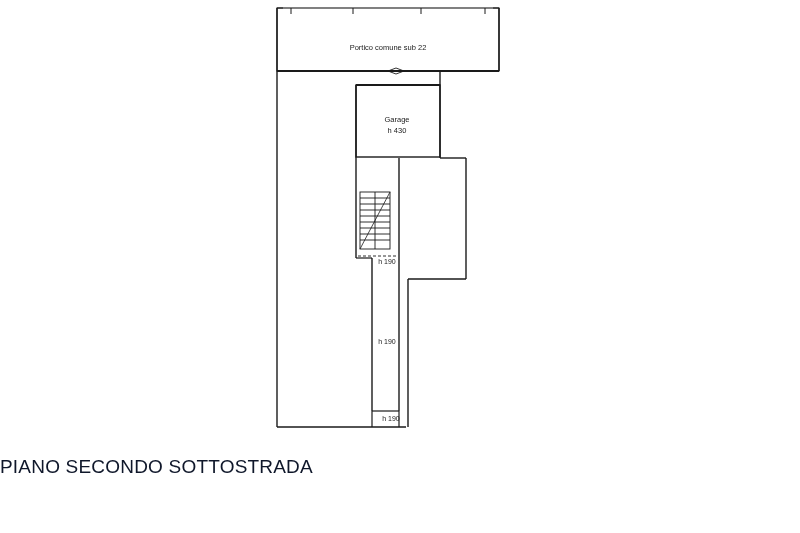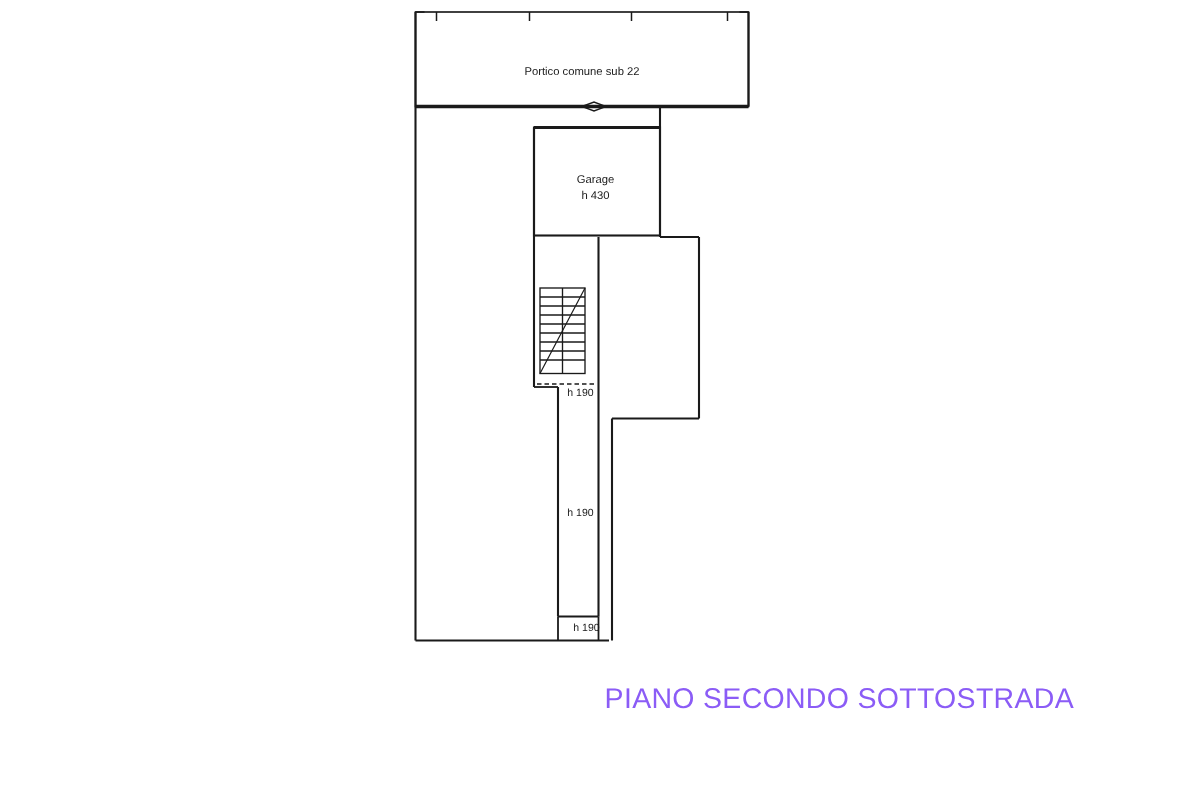--- a/index.html
+++ b/index.html
@@ -38,25 +38,25 @@
     font-size: 7px;
     fill: #1a1a1a;
     text-anchor: middle;
     dominant-baseline: middle;
   }
   .caption {
     position: absolute;
     left: 0;
     top: 456px;
     width: 716px;
-    text-align: right;
+    text-align: left;
     font-family: "Liberation Sans", sans-serif;
     font-size: 19px;
     letter-spacing: 0.2px;
-    color: #8b5cf6;
+    color: #0f172a;
   }
 </style>
 </head>
 <body>
 
 <div id="floorplan-wrap">
   <svg id="plan" viewBox="0 0 800 533" xmlns="http://www.w3.org/2000/svg">
 
     <g fill="none" stroke="#1a1a1a" stroke-width="1.1">
 

